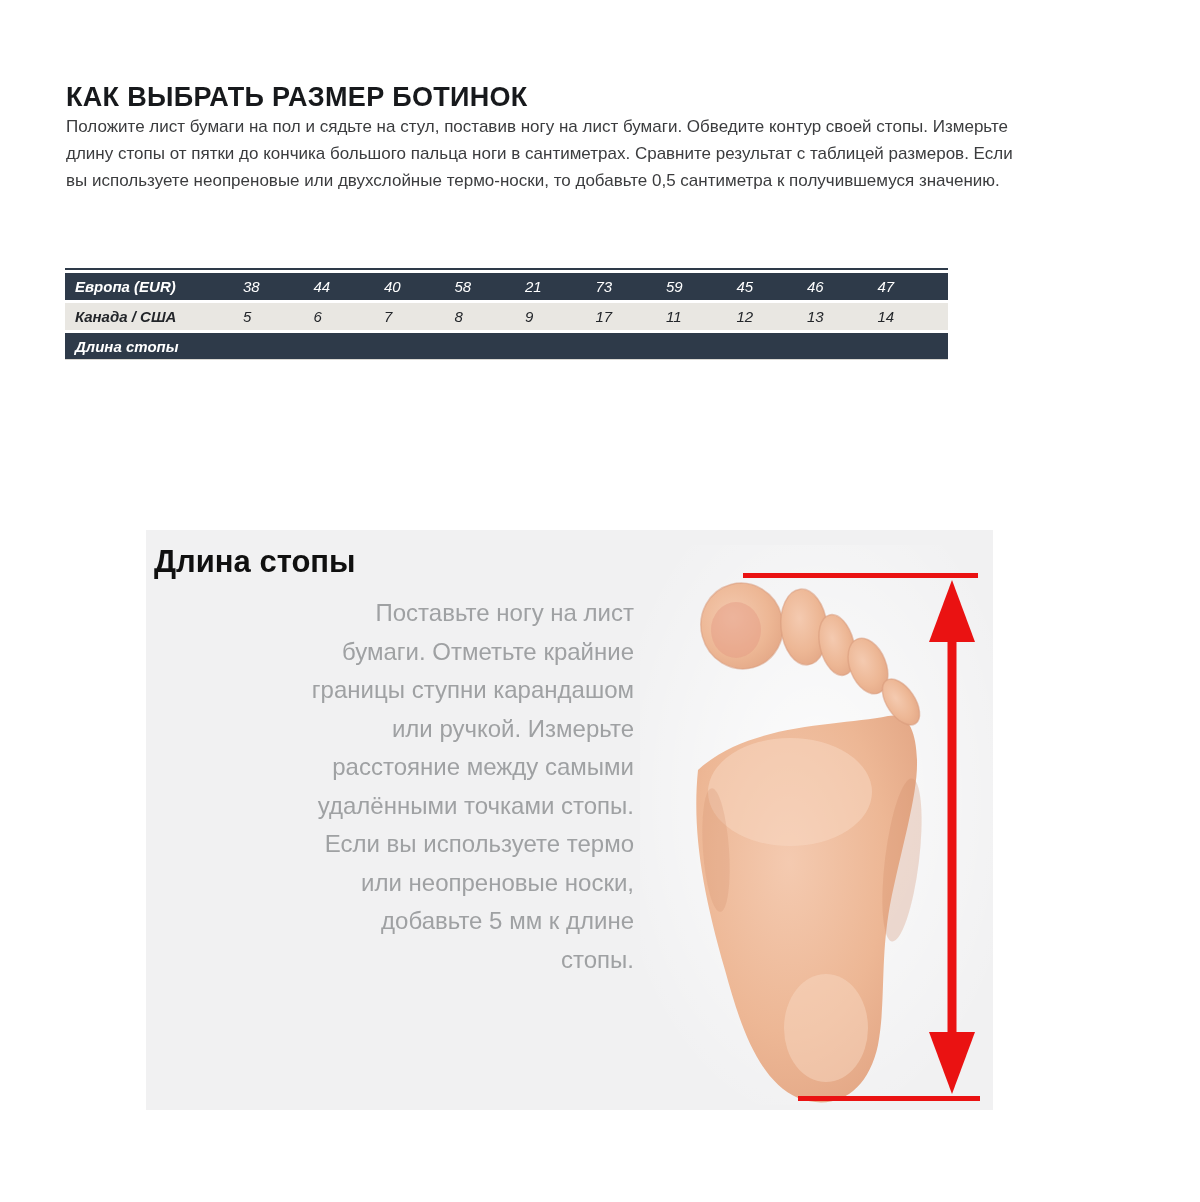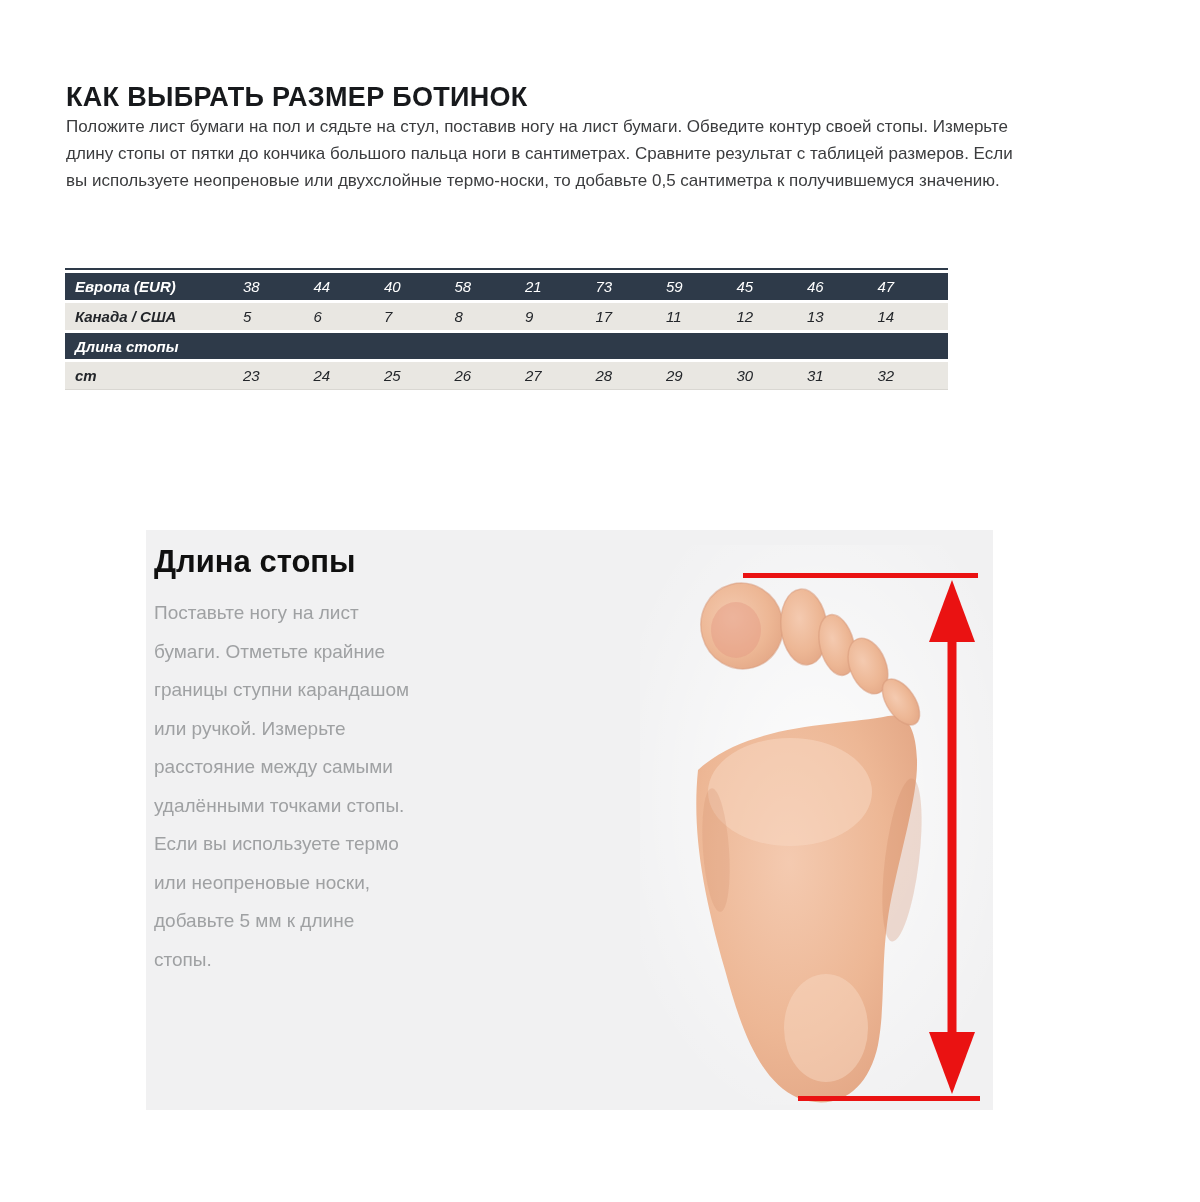--- a/index.html
+++ b/index.html
@@ -46,22 +46,23 @@
   .card{
     position:absolute;left:146px;top:530px;width:847px;height:580px;
     background:var(--card-bg);
   }
   .card h2{
     position:absolute;left:8px;top:14px;margin:0;
     font-size:31px;font-weight:bold;color:#101010;
   }
   .card .card-text{
     position:absolute;left:8px;top:64px;margin:0;width:480px;
-    font-size:19px;line-height:38.5px;color:var(--card-text);
+    font-size:24px;line-height:38.5px;color:var(--card-text);
     white-space:pre-line;
+    text-align:right;
   }
   .illustration{
     position:absolute;left:494px;top:0;width:353px;height:580px;
   }
   .illustration svg{display:block;width:353px;height:580px;}
   .red-fill{fill:var(--red);}
 </style>
 </head>
 <body>
 
@@ -96,33 +97,20 @@
           <td>8</td>
           <td>9</td>
           <td>17</td>
           <td>11</td>
           <td>12</td>
           <td>13</td>
           <td>14</td>
         </tr>
         <tr class="dark full">
           <td class="label" colspan="11">Длина стопы</td>
-        </tr>
-        <tr class="light">
-          <td class="label">cm</td>
-          <td>23</td>
-          <td>24</td>
-          <td>25</td>
-          <td>26</td>
-          <td>27</td>
-          <td>28</td>
-          <td>29</td>
-          <td>30</td>
-          <td>31</td>
-          <td>32</td>
         </tr>
       </tbody>
   </table>
 
   <section class="card">
     <h2>Длина стопы</h2>
     <p class="card-text">Поставьте ногу на лист
 бумаги. Отметьте крайние
 границы ступни карандашом
 или ручкой. Измерьте

